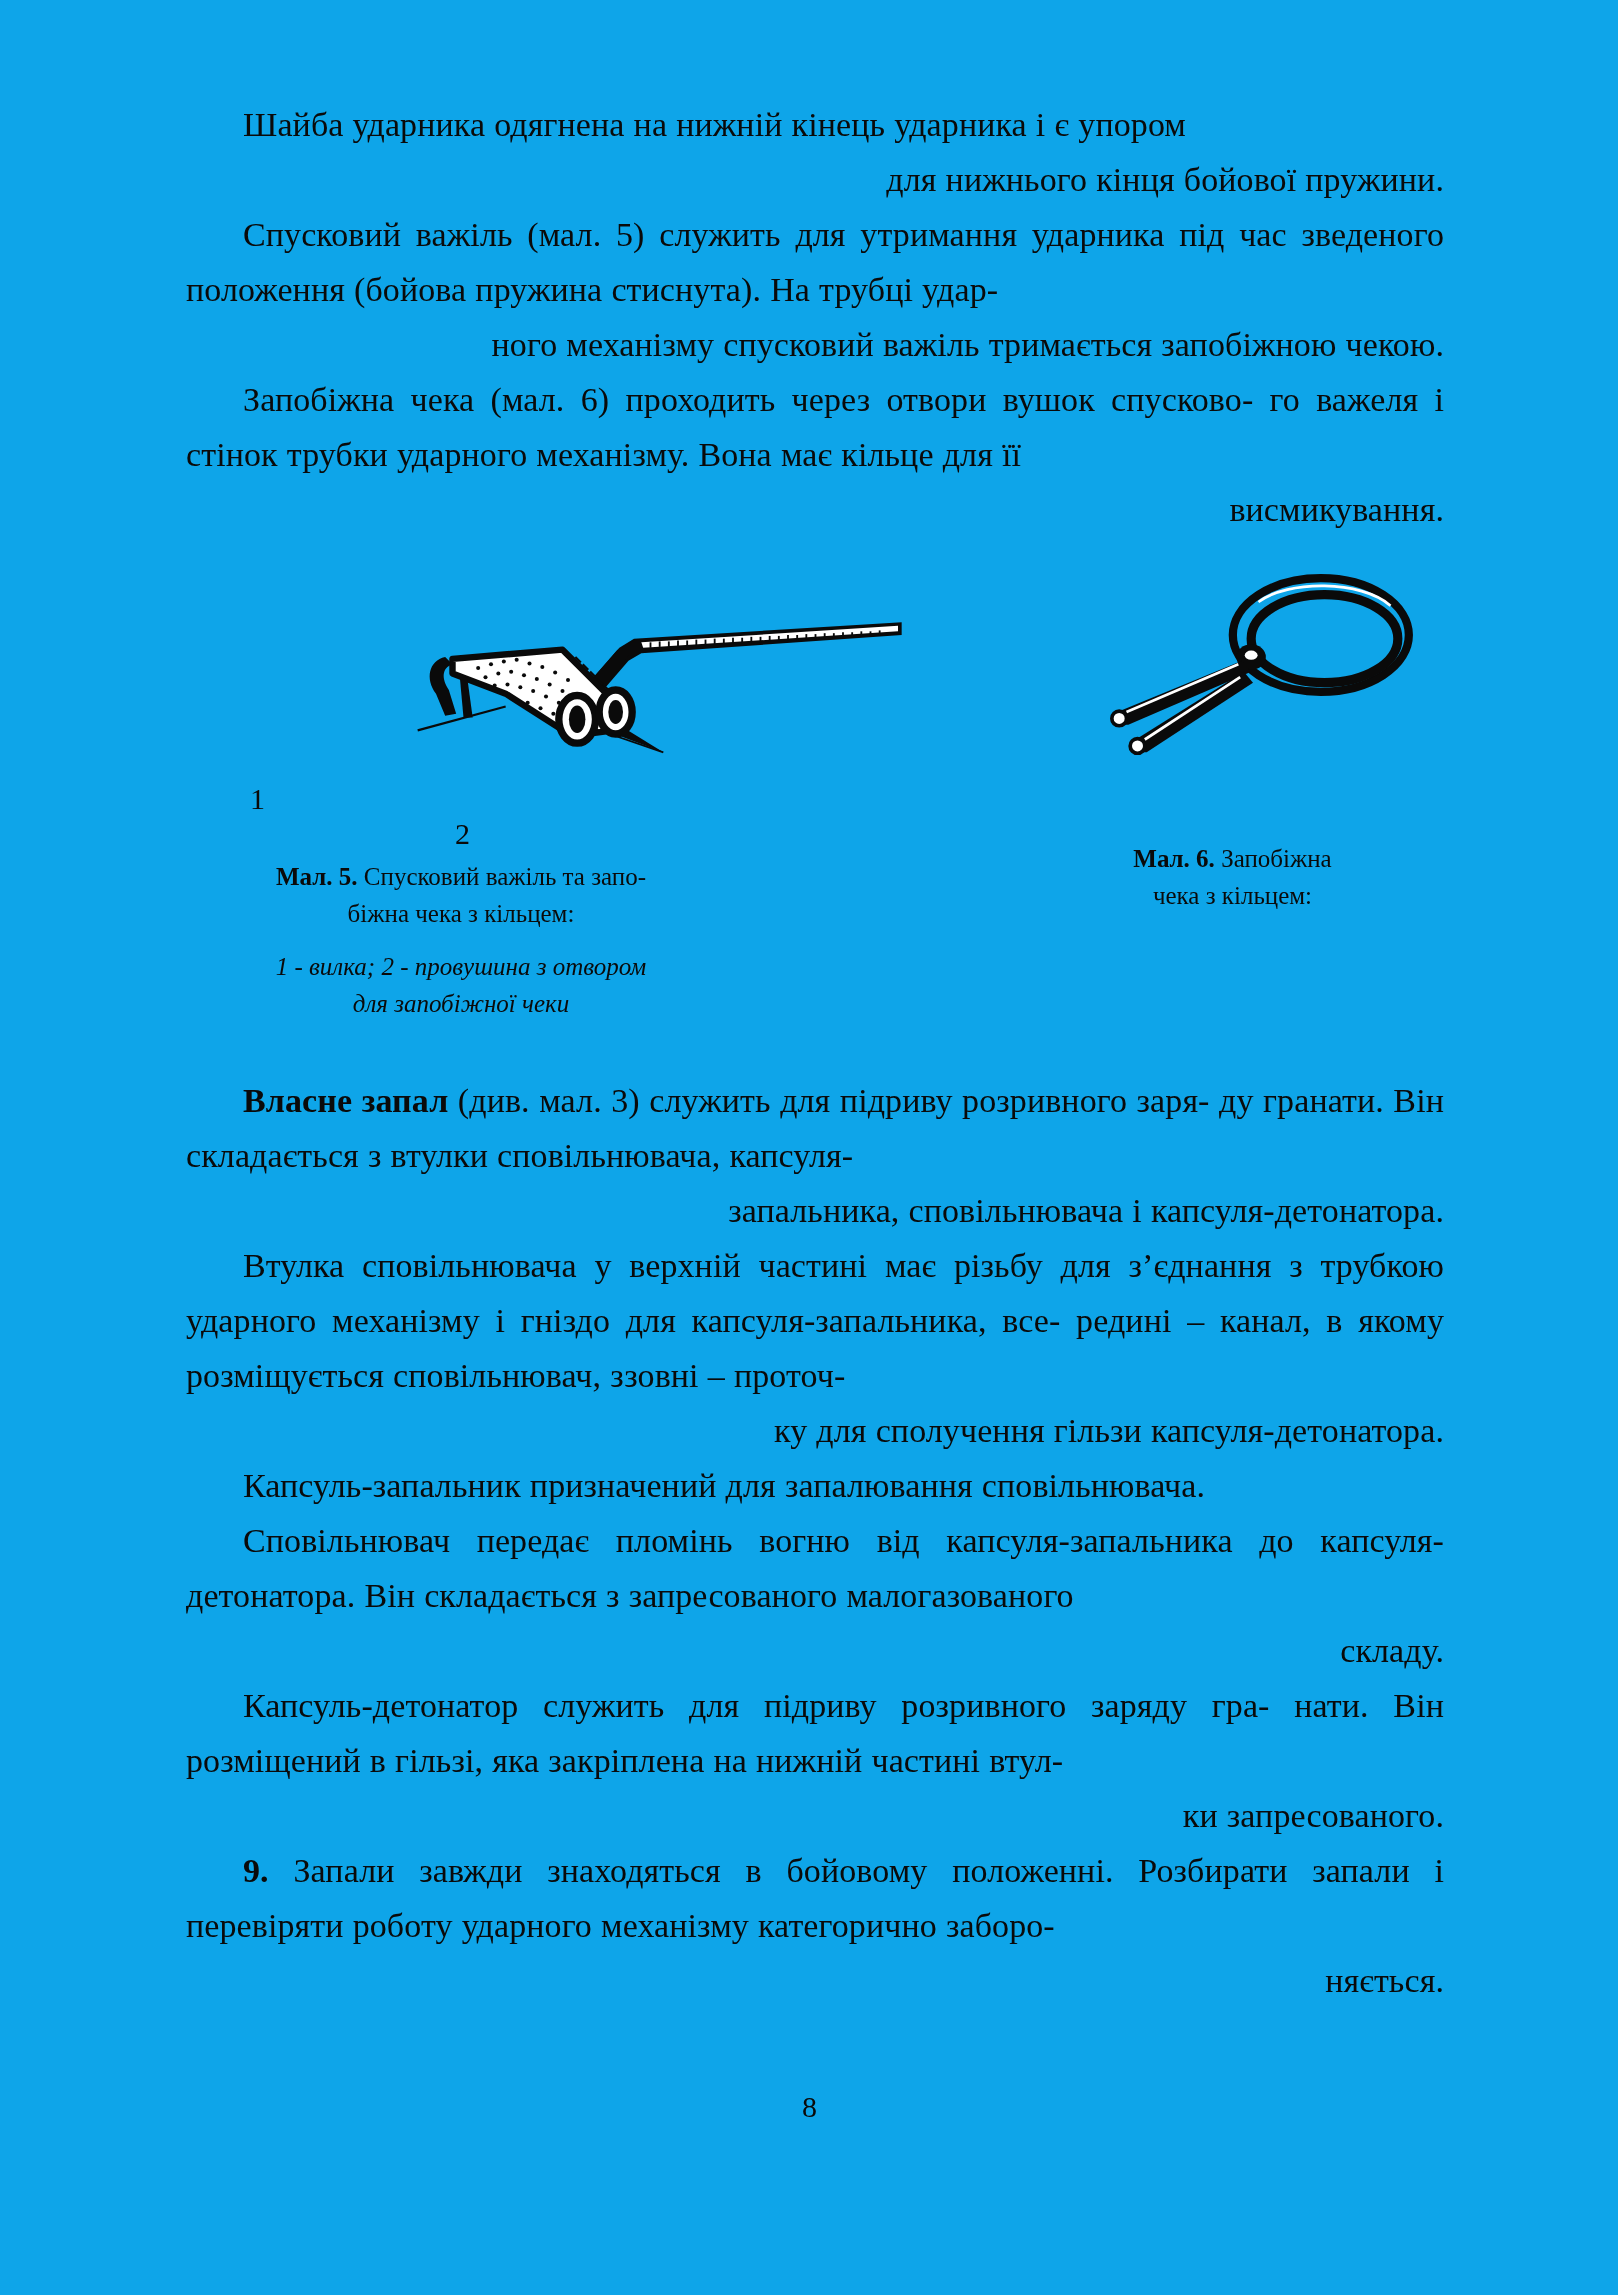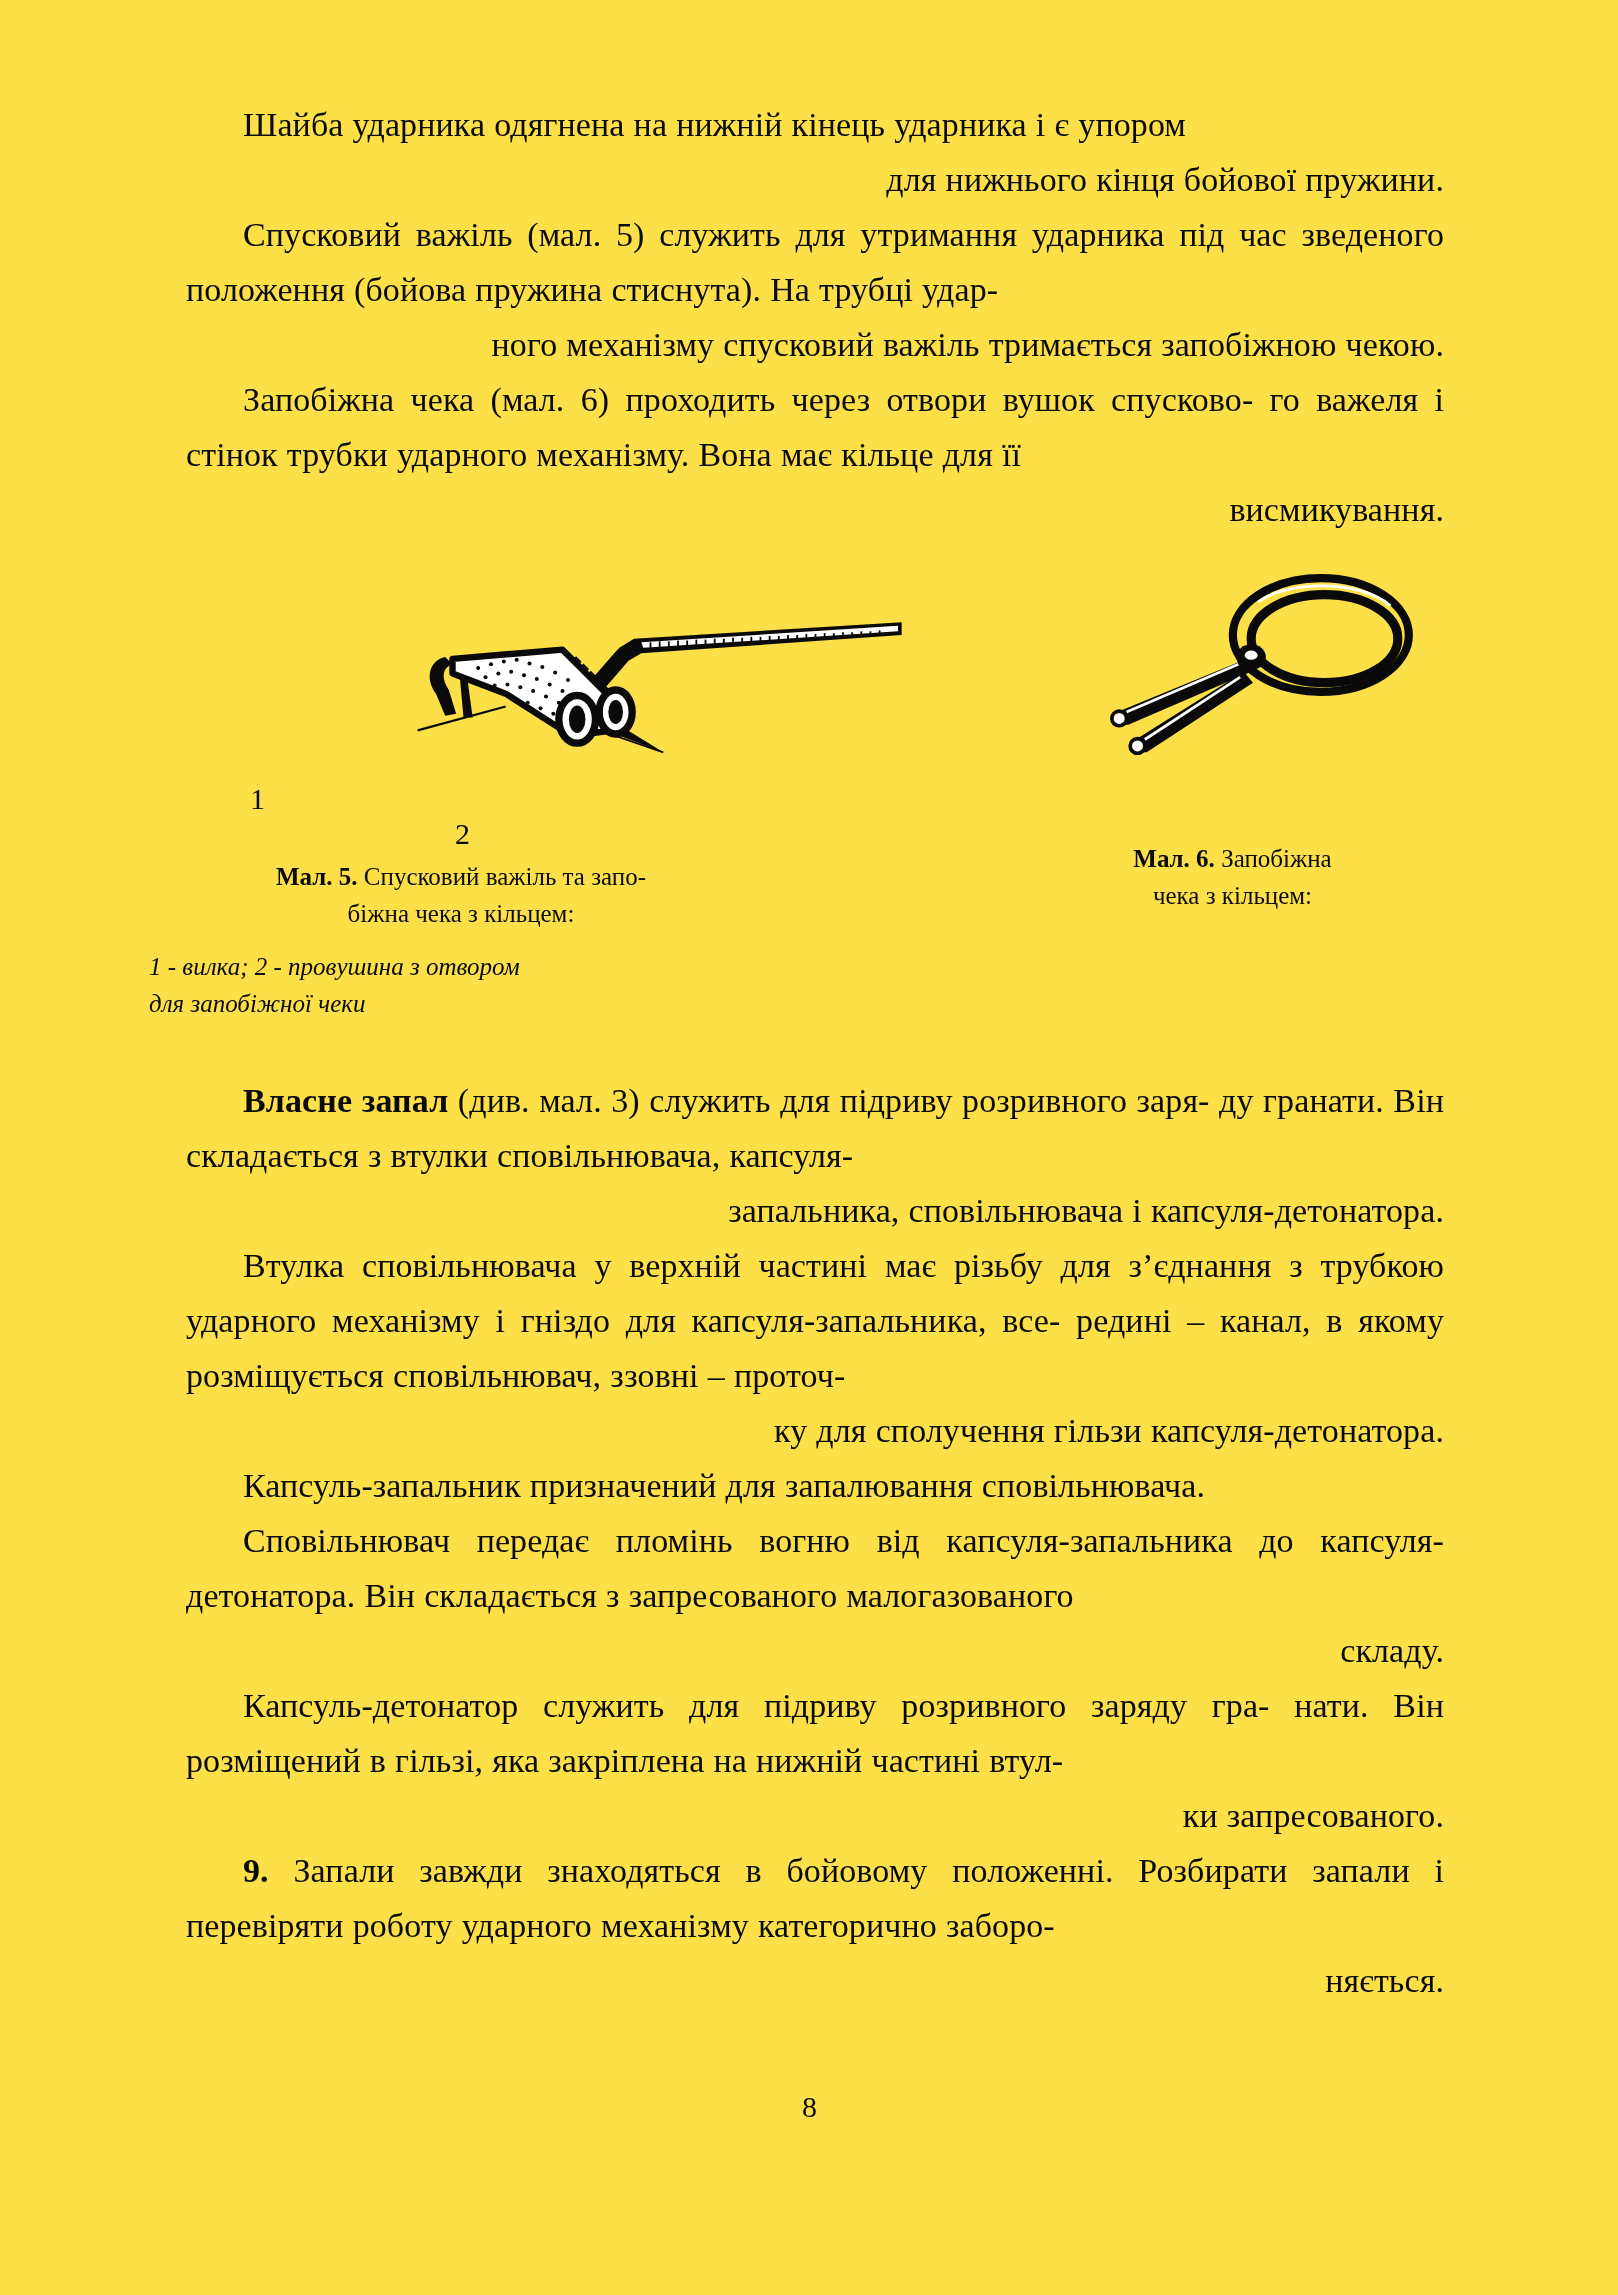--- a/index.html
+++ b/index.html
@@ -5,21 +5,21 @@
 <style>
   html, body {
     margin: 0;
     padding: 0;
     background: #ffffff;
   }
   .page {
     position: relative;
     width: 1619px;
     height: 2296px;
-    background: #fde047;
+    background: #0ea5e9;
     margin: 0 auto;
     font-family: "Liberation Serif", "DejaVu Serif", serif;
     color: #0a0a0a;
     overflow: hidden;
   }
 
   
   p.para {
     margin: 0;
     text-align: justify;
@@ -87,20 +87,21 @@
     width: 441px;
     text-align: center;
   }
   .cap-key {
     position: absolute;
     left: -37px;
     top: 379px;
     width: 624px;
     font-size: 25px;
     line-height: 37px;
+    text-align: center;
     font-style: italic;
   }
   .cap b { font-weight: bold; }
 
   
   .pagenum {
     position: absolute;
     left: 0;
     top: 2090px;
     width: 1619px;

